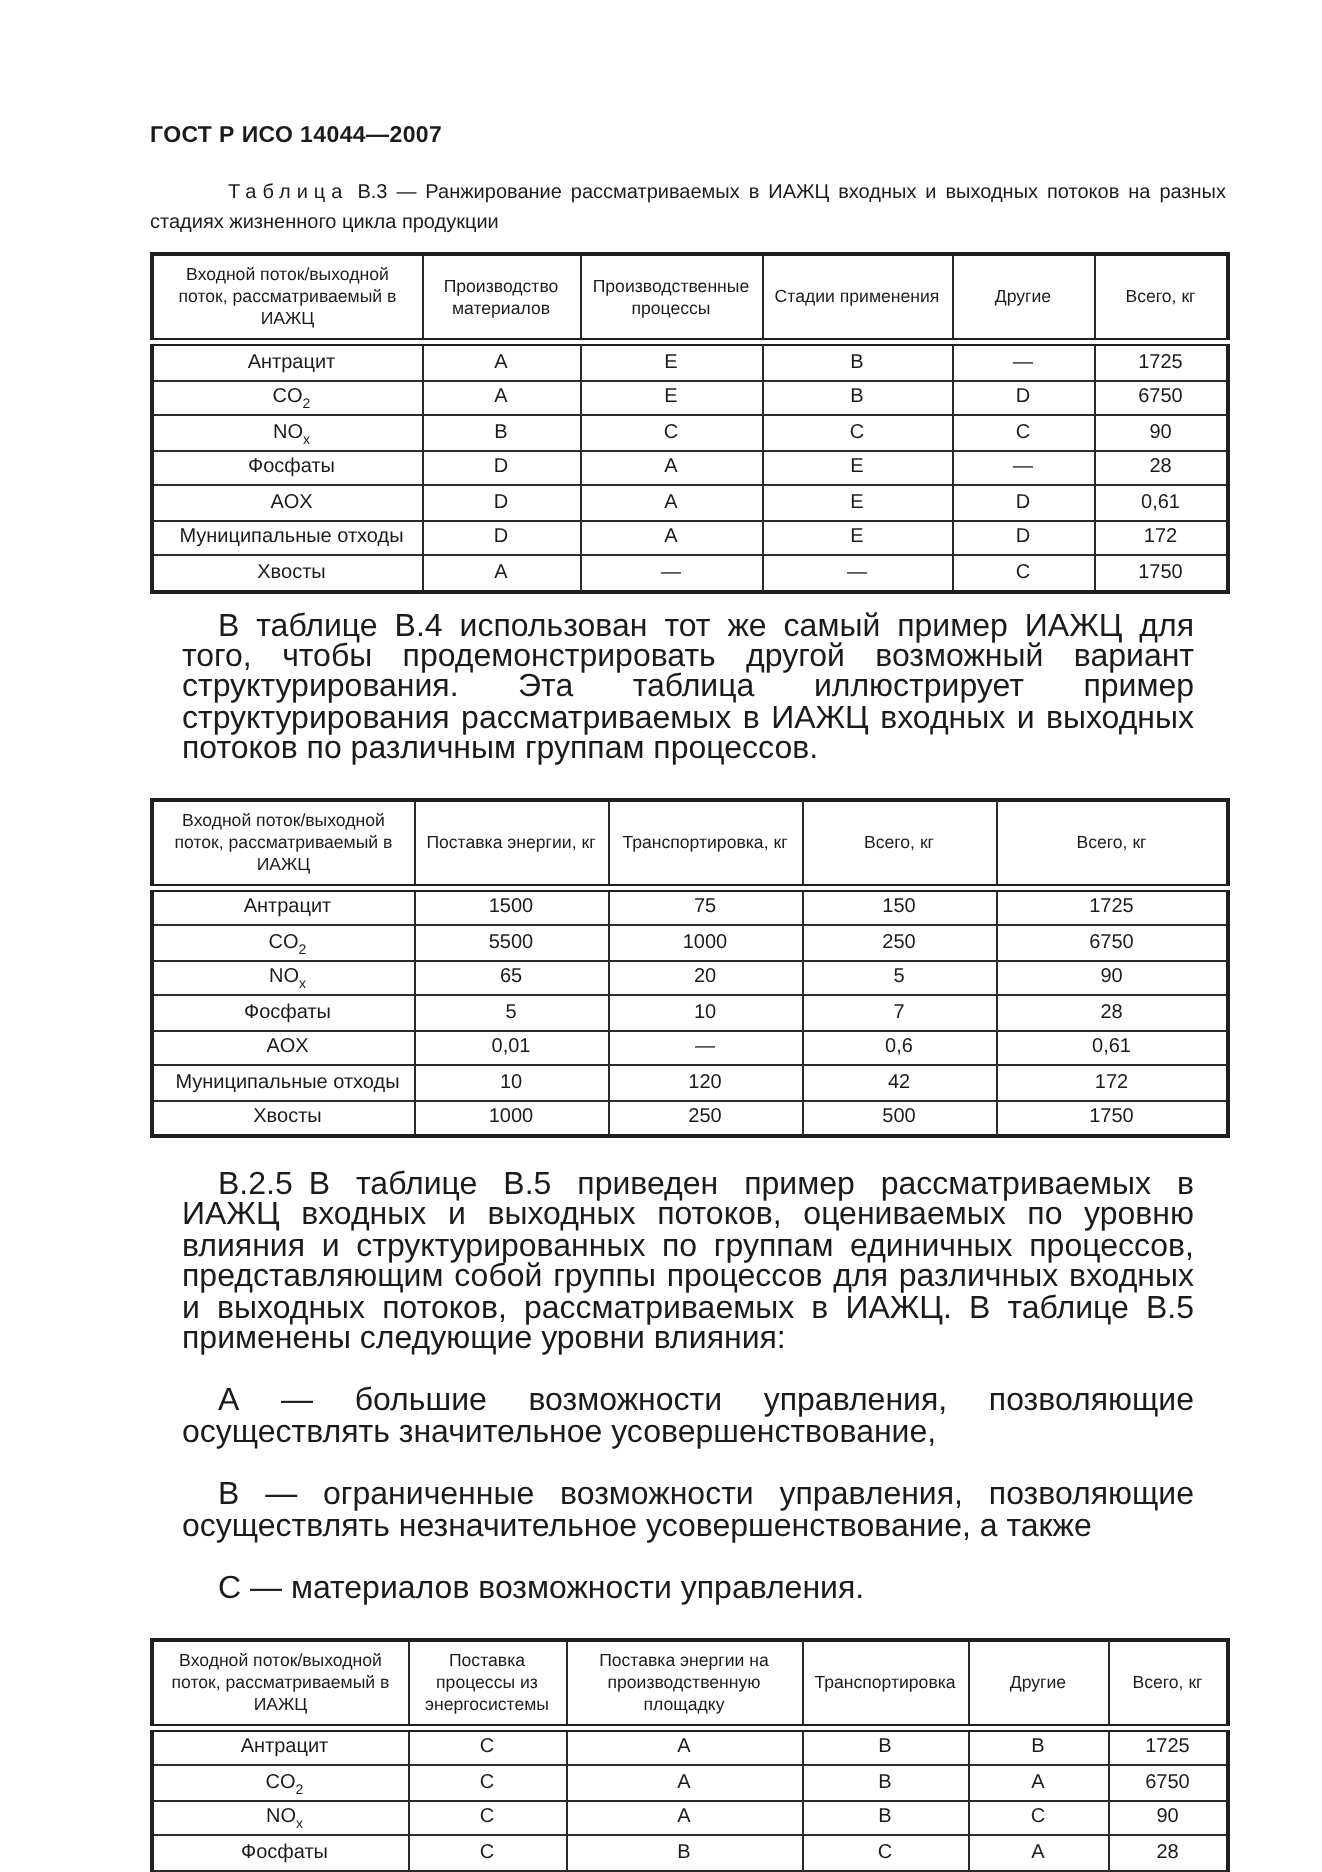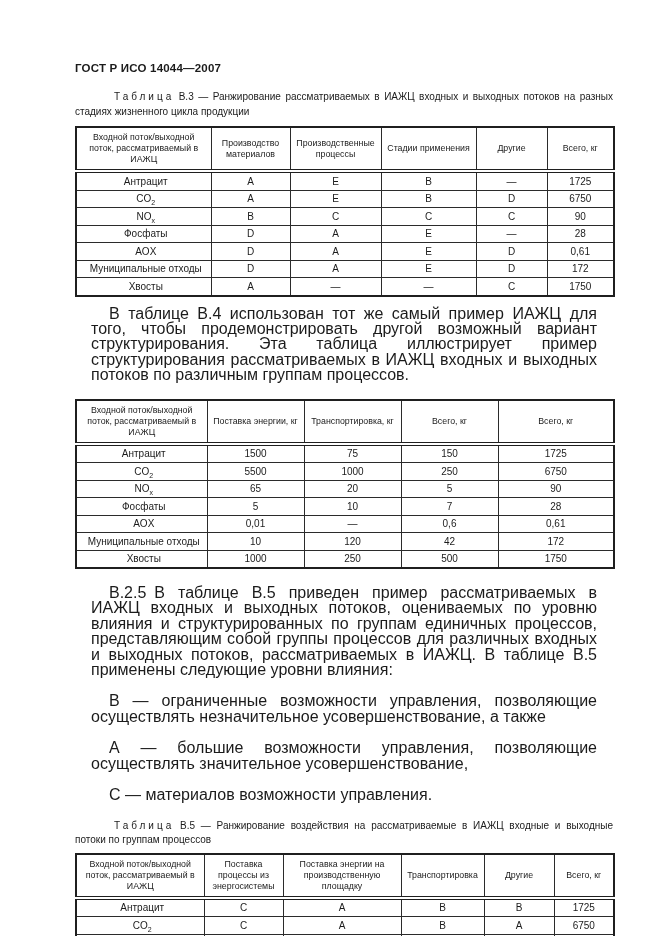--- a/index.html
+++ b/index.html
@@ -234,29 +234,24 @@
           <td class="flow-cell"><span>Хвосты</span></td>
           <td>1000</td>
           <td>250</td>
           <td>500</td>
           <td>1750</td>
         </tr>
       </tbody>
     </table>
 
   <p class="para">В.2.5 В таблице В.5 приведен пример рассматриваемых в ИАЖЦ входных и выходных потоков, оценивае­мых по уровню влияния и структурированных по группам единичных процессов, представляющим собой группы процессов для различных входных и выходных потоков, рассматриваемых в ИАЖЦ. В таблице В.5 применены следующие уровни влияния:</p>
+  <p class="para">А — большие возможности управления, позволяющие осуществлять значительное усовершенствование,</p>
   <p class="para">В — ограниченные возможности управления, позволяющие осуществлять незначительное усовершенство­вание, а также</p>
-  <p class="para">А — большие возможности управления, позволяющие осуществлять значительное усовершенствование,</p>
   <p class="para">С — материалов возможности управления.</p>
 
-  <p class="tcaption mt-b5">
-    <span class="spaced">Таблица</span>
-    <span>В.5</span>
-    <span>— Ранжирование воздействия на рассматриваемые в ИАЖЦ входные и выходные потоки по груп­пам процессов</span>
-  </p>
 
   <table class="gost">
       <colgroup>
         <col style="width: 128px;">
         <col style="width: 79px;">
         <col style="width: 118px;">
         <col style="width: 83px;">
         <col style="width: 70px;">
         <col style="width: 60px;">
       </colgroup>

